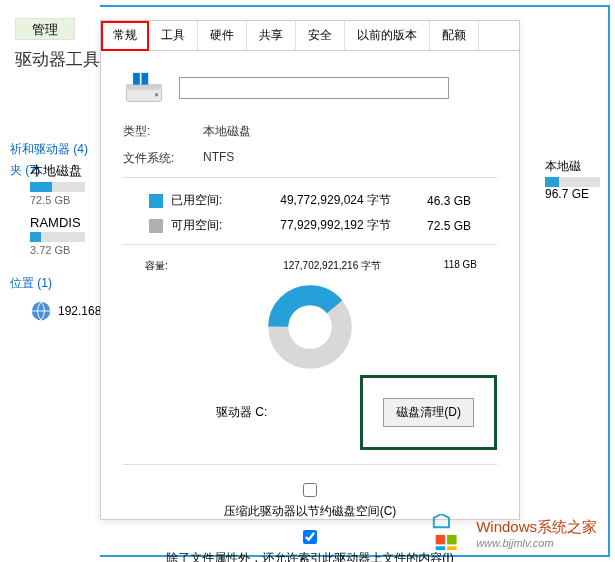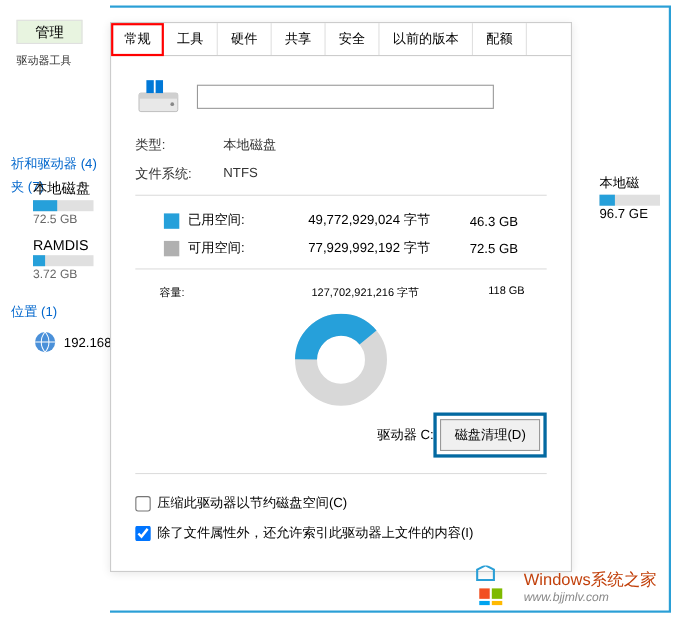--- a/index.html
+++ b/index.html
@@ -1,20 +1,20 @@
 <!DOCTYPE html>
 <html><head>
   <meta charset="utf-8">
   <style>
     * { margin: 0; padding: 0; box-sizing: border-box; }
     body { font-family: "Microsoft YaHei", sans-serif; font-size: 12px; background: #fff; position: relative; width: 615px; height: 562px; overflow: hidden; }
     
     .left-panel { position: absolute; left: 0; top: 0; width: 100px; height: 100%; background: #fff; }
     .manage-btn { position: absolute; left: 15px; top: 18px; width: 60px; height: 22px; background: #e8f4e0; border: 1px solid #e0e0e0; text-align: center; line-height: 22px; font-size: 13px; }
-    .drive-tools { position: absolute; left: 15px; top: 48px; font-size: 10px; color: #333; }
+    .drive-tools { position: absolute; left: 15px; top: 48px; font-size: 17px; color: #333; }
     .section-label { position: absolute; left: 10px; font-size: 12px; color: #0066cc; }
     .folders-label { top: 118px; margin-top: 44px; }
     .drives-label { top: 141px; }
     .drive-item { position: absolute; left: 30px; display: flex; flex-direction: column; }
     .drive-item .drive-bar { width: 55px; height: 10px; background: #e0e0e0; margin-top: 2px; position: relative; }
     .drive-item .drive-bar .fill { height: 100%; background: #26a0da; position: absolute; left: 0; top: 0; }
     .drive-item .drive-size { font-size: 11px; color: #666; margin-top: 2px; }
     .local-disk-item { top: 162px; } .local-disk-item .drive-name { font-size: 13px; } .local-disk-item .fill { width: 40%; }
     .ramdisk-item { top: 215px; } .ramdisk-item .drive-name { font-size: 13px; } .ramdisk-item .fill { width: 20%; }
     .loc-label { top: 275px; }
@@ -48,25 +48,25 @@
     
     .cap-row { display: flex; font-size: 10px; margin-top: 4px; gap: 16px; }
     .cap-label { width: 102px; padding-left: 22px; }
     .cap-bytes { width: 160px; text-align: right; padding-right: 20px; }
     .cap-gb { width: 60px; text-align: right; }
     
     .donut-area { display: flex; justify-content: center; margin: 12px 0 4px; }
     .donut { width: 84px; height: 84px; }
     
     .drive-c-row { display: flex; align-items: center; margin-top: 6px; }
-    .drive-c-label { flex: 1; text-align: right; font-size: 12px; }
+    .drive-c-label { flex: 1; text-align: center; font-size: 12px; }
     .cleanup-btn { padding: 5px 12px; font-size: 12px; border: 1px solid #999; background: #f0f0f0; cursor: pointer; }
-    .cleanup-highlight { border: 3px solid #0369a1; padding: 3px; display: inline-block; }
-    
-    .checkbox-row { display: flex; align-items: center; margin-bottom: 10px; font-size: 12px; gap: 6px; }
+    .cleanup-highlight { border: 3px solid #14532d; padding: 20px; display: inline-block; }
+    
+    .checkbox-row { display: flex; align-items: center; margin-bottom: 10px; font-size: 12px; gap: 6px; flex-direction: column; }
     .checkbox { width: 14px; height: 14px; }
     
     .right-drive { position: absolute; left: 545px; top: 158px; display: flex; flex-direction: column; }
     .right-drive .drive-bar { width: 55px; height: 10px; background: #e0e0e0; margin-top: 2px; position: relative; }
     .right-drive .fill { height: 100%; width: 25%; background: #26a0da; position: absolute; left: 0; }
     
     .watermark { position: absolute; right: 18px; bottom: 10px; display: flex; align-items: center; gap: 8px; }
     .wm-text { text-align: left; }
     .wm-title { font-size: 15px; color: #c2410c; font-weight: 500; }
     .wm-url { font-size: 11px; color: #888; font-style: italic; }

